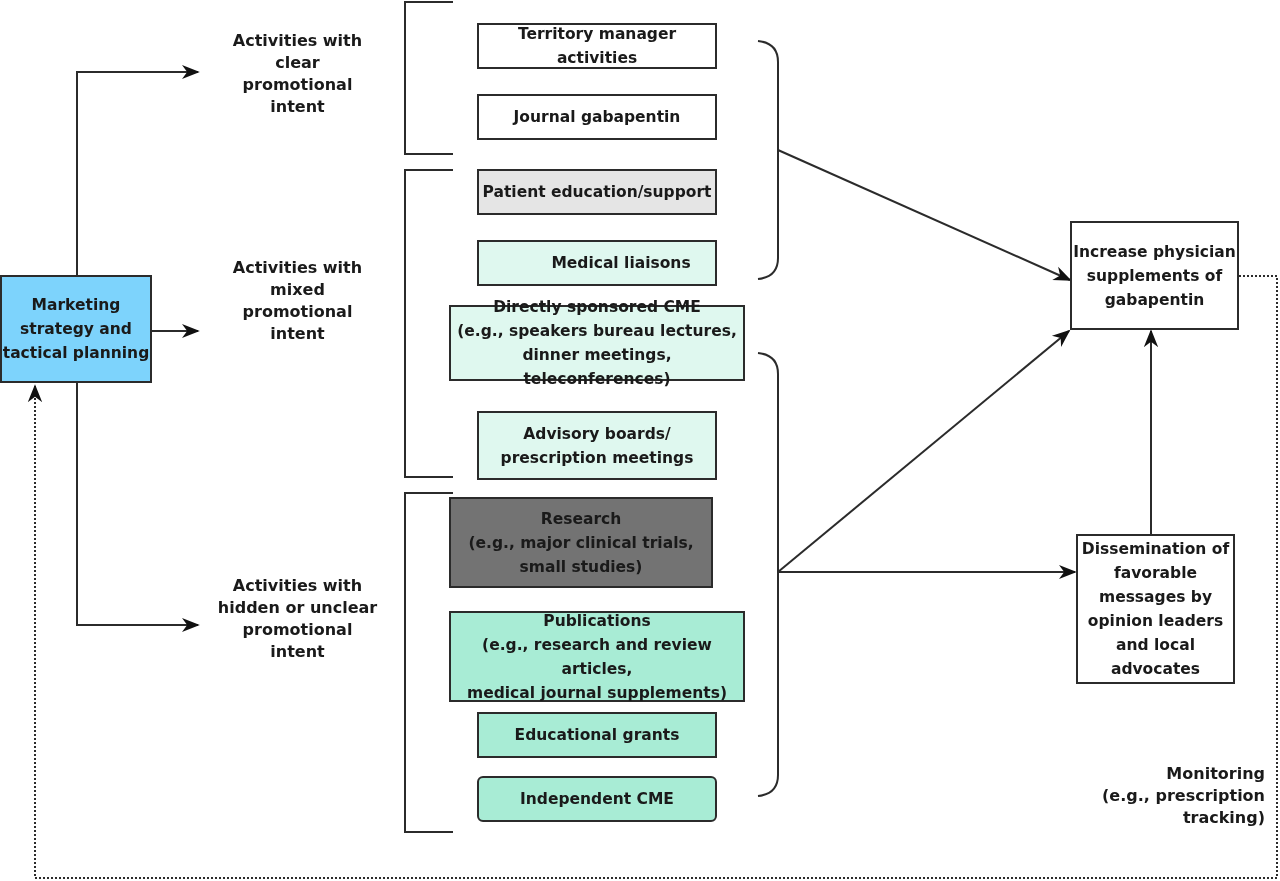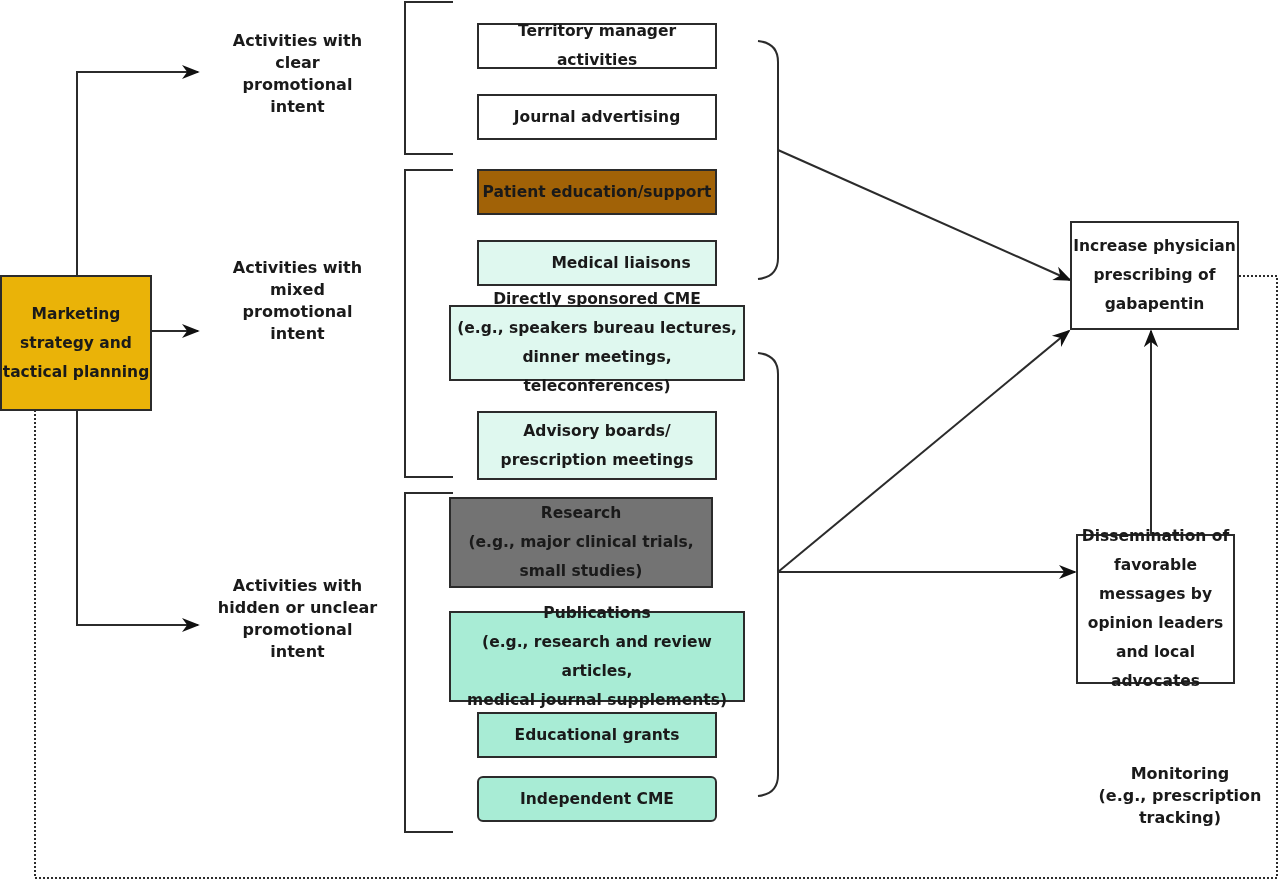--- a/index.html
+++ b/index.html
@@ -1,21 +1,21 @@
 <!DOCTYPE html>
 <html><head>
 <meta charset="utf-8">
 <style>
   html, body { margin:0; padding:0; background:#ffffff; }
   body { width:1280px; height:881px; position:relative; overflow:hidden;
          font-family:"DejaVu Sans", sans-serif; color:#111; }
   #lines { position:absolute; left:0; top:0; width:1280px; height:881px; }
   .box { position:absolute; box-sizing:border-box; border:2px solid #2b2b2b;
          display:flex; align-items:center; justify-content:center; text-align:center;
-         font-size:15.5px; font-weight:bold; line-height:29px; color:#1a1a1a; white-space:pre-line; }
+         font-size:15.5px; font-weight:bold; line-height:24px; color:#1a1a1a; white-space:pre-line; }
   .white { background:#ffffff; }
   .light { background:#dff8ef; }
   .mid { background:#a8ecd5; }
   .label { position:absolute; text-align:center; font-size:16px; font-weight:bold;
            line-height:22px; white-space:pre-line; color:#1a1a1a; }
 </style>
 </head>
 <body>
 
 <svg id="lines" xmlns="http://www.w3.org/2000/svg">
@@ -39,59 +39,59 @@
 
     <path d="M778,150 L1070,280" marker-end="url(#arr)"></path>
     <path d="M778,572 L1069,331" marker-end="url(#arr)"></path>
     <path d="M778,572 L1075,572" marker-end="url(#arr)"></path>
     <path d="M1151,534 L1151,331" marker-end="url(#arr)"></path>
   </g>
 
   <path d="M1239,276 L1277,276 L1277,878 L35,878 L35,386" stroke="#2b2b2b" stroke-width="2" fill="none" stroke-dasharray="2,2" marker-end="url(#arr)"></path>
 </svg>
 
-<div class="box white" style="left: 0px; top: 275px; width: 152px; height: 136px; background: #eab308;">Marketing strategy and
+<div class="box white" style="left: 0px; top: 275px; width: 152px; height: 108px; background: #7dd3fc;">Marketing strategy and
 tactical planning</div>
 
 <div class="label" style="left:210px;top:30px;width:175px;">Activities with
 clear
 promotional
 intent</div>
 <div class="label" style="left:210px;top:257px;width:175px;">Activities with
 mixed
 promotional
 intent</div>
 <div class="label" style="left:205px;top:575px;width:185px;">Activities with
 hidden or unclear
 promotional
 intent</div>
 
 <div class="box white" style="left: 477px; top: 23px; width: 240px; height: 46px; background: rgb(255, 255, 255);">Territory manager activities</div>
-<div class="box white" style="left: 477px; top: 94px; width: 240px; height: 46px; background: rgb(255, 255, 255);">Journal advertising</div>
-<div class="box light" style="left: 477px; top: 169px; width: 240px; height: 46px; background: #a16207;">Patient education/support</div>
+<div class="box white" style="left: 477px; top: 94px; width: 240px; height: 46px; background: rgb(255, 255, 255);">Journal gabapentin</div>
+<div class="box light" style="left: 477px; top: 169px; width: 240px; height: 46px; background: #e5e5e5;">Patient education/support</div>
 <div class="box light" style="left: 477px; top: 240px; width: 240px; height: 46px; background: rgb(223, 248, 239); padding-left: 48px;">Medical liaisons</div>
 <div class="box light" style="left: 449px; top: 305px; width: 296px; height: 76px; background: rgb(223, 248, 239);">Directly sponsored CME
 (e.g., speakers bureau lectures,
 dinner meetings, teleconferences)</div>
 <div class="box light" style="left: 477px; top: 411px; width: 240px; height: 69px; background: rgb(223, 248, 239);">Advisory boards/
 prescription meetings</div>
 <div class="box mid" style="left: 449px; top: 497px; width: 264px; height: 91px; background: #737373;">Research
 (e.g., major clinical trials,
 small studies)</div>
 <div class="box mid" style="left: 449px; top: 611px; width: 296px; height: 91px; background: rgb(168, 236, 213);">Publications
 (e.g., research and review articles,
 medical journal supplements)</div>
 <div class="box mid" style="left: 477px; top: 712px; width: 240px; height: 46px; background: rgb(168, 236, 213);">Educational grants</div>
 <div class="box mid" style="left: 477px; top: 776px; width: 240px; height: 46px; background: rgb(168, 236, 213); border-radius: 6px;">Independent CME</div>
 
 <div class="box white" style="left: 1070px; top: 221px; width: 169px; height: 109px; background: rgb(255, 255, 255);">Increase physician
-prescribing of
+supplements of
 gabapentin</div>
 <div class="box white" style="left: 1076px; top: 534px; width: 159px; height: 150px; background: rgb(255, 255, 255);">Dissemination of
 favorable
 messages by
 opinion leaders
 and local
 advocates</div>
 
-<div class="label" style="left:1095px;top:763px;width:170px;">Monitoring
+<div class="label" style="left:1095px;top:763px;width:170px;text-align:right;">Monitoring
 (e.g., prescription
 tracking)</div>
 
 </body></html>

